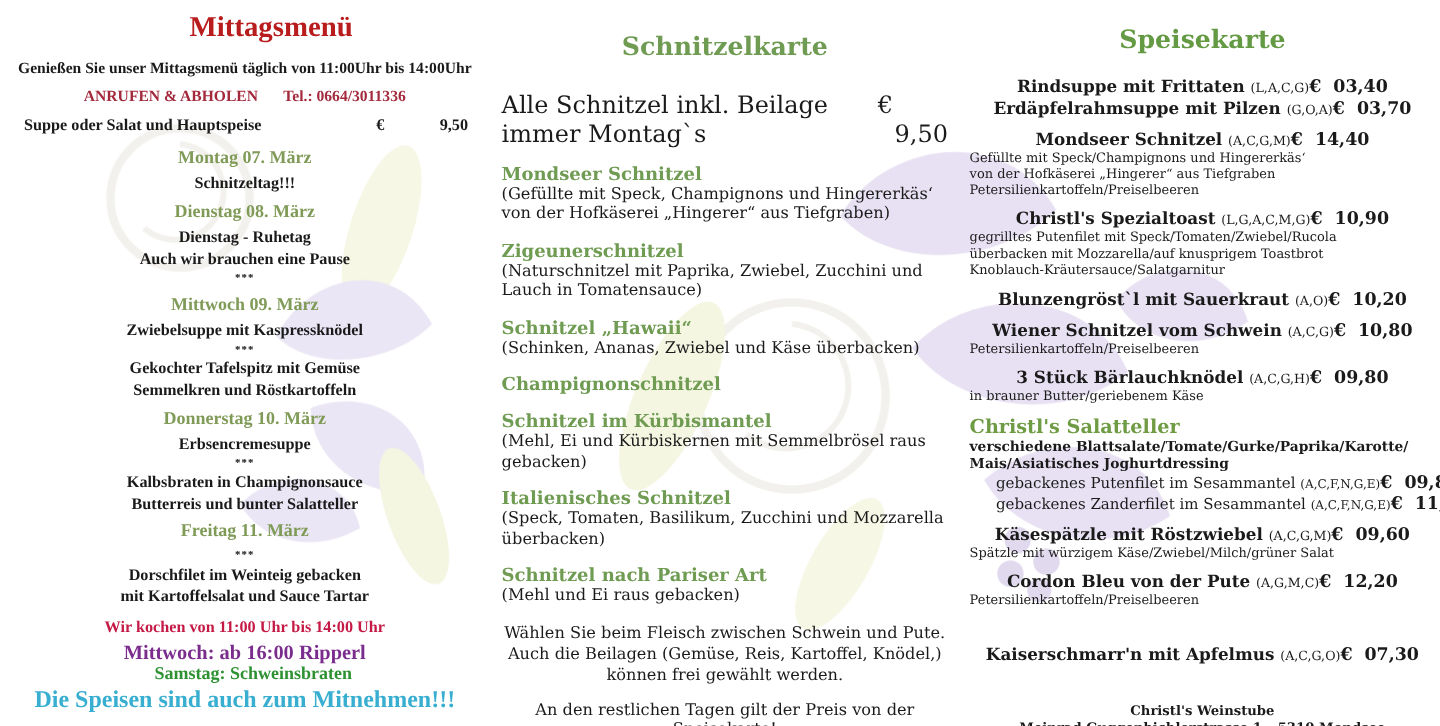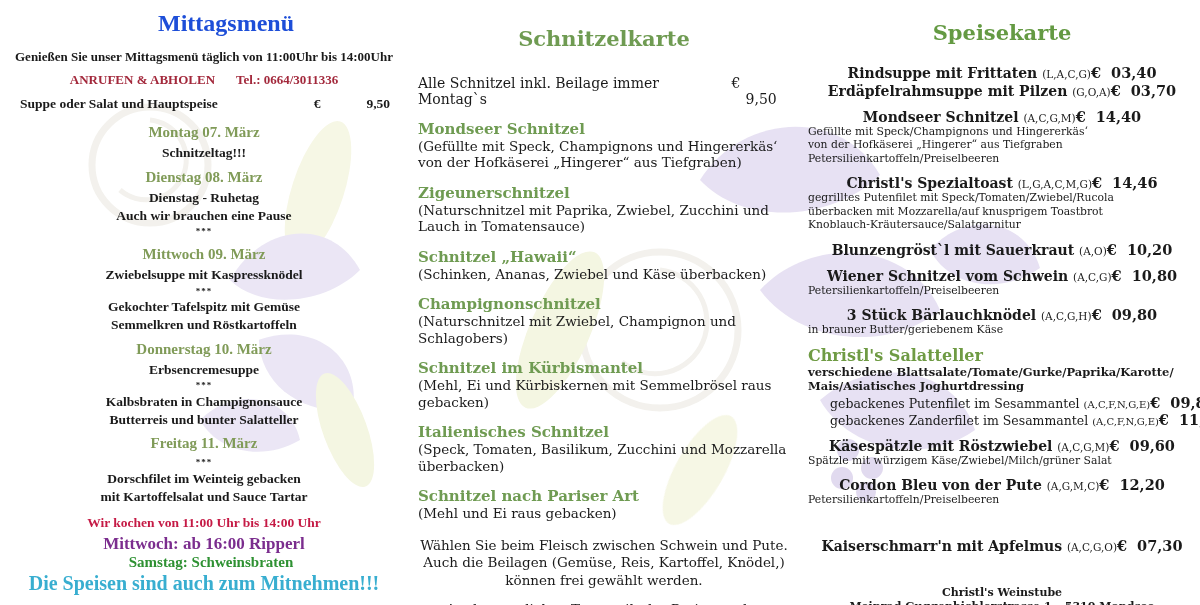--- a/index.html
+++ b/index.html
@@ -5,39 +5,39 @@
   html,body{margin:0;padding:0;}
   body{width:1200px;height:605px;background:#ffffff;position:relative;overflow:hidden;
        font-family:"DejaVu Serif", serif;color:#1a1a1a;}
   .watermark{position:absolute;left:0;top:0;z-index:0;pointer-events:none;}
   .page{position:absolute;inset:0;z-index:1;}
   .col{position:absolute;}
   .nowrap{white-space:nowrap;}
 
   
   .col-left{left:0px;top:10px;width:408px;text-align:center;font-family:"Liberation Serif", serif;}
-  .l-title{font-size:24px;font-weight:bold;color:#1d4ed8;margin-bottom:12px;padding-left:44px;}
+  .l-title{font-size:24px;font-weight:bold;color:#b91c1c;margin-bottom:12px;padding-left:44px;}
   .l-sub{font-size:13px;font-weight:bold;margin-bottom:7px;}
   .l-call{font-size:13px;font-weight:bold;color:#a3293c;margin-bottom:8px;}
   .l-call .gap{display:inline-block;width:18px;}
   .l-offer{display:flex;justify-content:space-between;font-size:13.5px;font-weight:bold;padding:0 18px 0 20px;margin-bottom:12px;}
   .l-offer-price{display:flex;}
   .l-offer-price span+span{margin-left:46px;}
   .day-h{font-size:15px;font-weight:bold;color:#809b58;margin-top:7px;margin-bottom:3px;}
   .day-line{font-size:13.5px;font-weight:bold;line-height:1.32;}
   .sep{font-size:9px;font-weight:bold;letter-spacing:1px;line-height:1.6;}
   .n-red{font-size:13.5px;font-weight:bold;color:#c51a45;margin-top:9px;}
   .n-purple{font-size:17px;font-weight:bold;color:#7b2d8e;margin-top:3px;}
   .n-green{font-size:15px;font-weight:bold;color:#2e9132;margin-left:14px;}
   .n-cyan{font-size:20px;font-weight:bold;color:#38aed0;margin-top:1px;}
 
   
   .col-mid{left:418px;top:26px;width:372px;}
   .m-title{text-align:center;font-size:21px;font-weight:bold;color:#6f9b52;margin-bottom:24px;}
-  .m-intro{display:flex;justify-content:space-between;font-size:14px;margin-bottom:4px;}
+  .m-intro{display:flex;justify-content:space-between;font-size:20px;margin-bottom:4px;}
   .m-intro-price span+span{margin-left:14px;}
   .m-item{margin-top:13px;}
   .m-name{font-size:15px;font-weight:bold;color:#6f9b52;}
   .m-desc{font-size:13.5px;line-height:1.22;}
   .m-note{text-align:center;font-size:13.5px;line-height:1.3;margin-top:15px;}
   .m-note2{text-align:center;font-size:13.5px;margin-top:12px;}
 
   
   .col-right{left:808px;top:20px;width:388px;}
   .r-title{text-align:center;font-size:21px;font-weight:bold;color:#649a43;margin-bottom:19px;}
@@ -167,21 +167,20 @@
     <div class="m-item">
       <div class="m-name">Zigeunerschnitzel</div>
       <div class="m-desc">(Naturschnitzel mit Paprika, Zwiebel, Zucchini und Lauch in Tomatensauce)</div>
     </div>
     <div class="m-item">
       <div class="m-name">Schnitzel „Hawaii“</div>
       <div class="m-desc">(Schinken, Ananas, Zwiebel und Käse überbacken)</div>
     </div>
     <div class="m-item">
       <div class="m-name">Champignonschnitzel</div>
-      <div class="m-desc">(Naturschnitzel mit Zwiebel, Champignon und Schlagobers)</div>
     </div>
     <div class="m-item">
       <div class="m-name">Schnitzel im Kürbismantel</div>
       <div class="m-desc">(Mehl, Ei und Kürbiskernen mit Semmelbrösel raus gebacken)</div>
     </div>
     <div class="m-item">
       <div class="m-name">Italienisches Schnitzel</div>
       <div class="m-desc">(Speck, Tomaten, Basilikum, Zucchini und Mozzarella überbacken)</div>
     </div>
     <div class="m-item">
@@ -231,21 +230,21 @@
       <div class="r-desc">Gefüllte mit Speck/Champignons und Hingererkäs‘</div>
       <div class="r-desc">von der Hofkäserei „Hingerer“ aus Tiefgraben</div>
       <div class="r-desc">Petersilienkartoffeln/Preiselbeeren</div>
     </div>
 
     <div class="r-item">
       <div class="r-row">
         <span class="r-name"><span>Christl's Spezialtoast</span> <span class="r-allerg">(L,G,A,C,M,G)</span></span>
         <span class="r-price">
             <span>€</span>
-            <span>14,46</span>
+            <span>10,90</span>
           </span>
       </div>
       <div class="r-desc">gegrilltes Putenfilet mit Speck/Tomaten/Zwiebel/Rucola</div>
       <div class="r-desc">überbacken mit Mozzarella/auf knusprigem Toastbrot</div>
       <div class="r-desc">Knoblauch-Kräutersauce/Salatgarnitur</div>
     </div>
 
     <div class="r-item">
       <div class="r-row">
         <span class="r-name"><span>Blunzengröst`l mit Sauerkraut</span> <span class="r-allerg">(A,O)</span></span>

